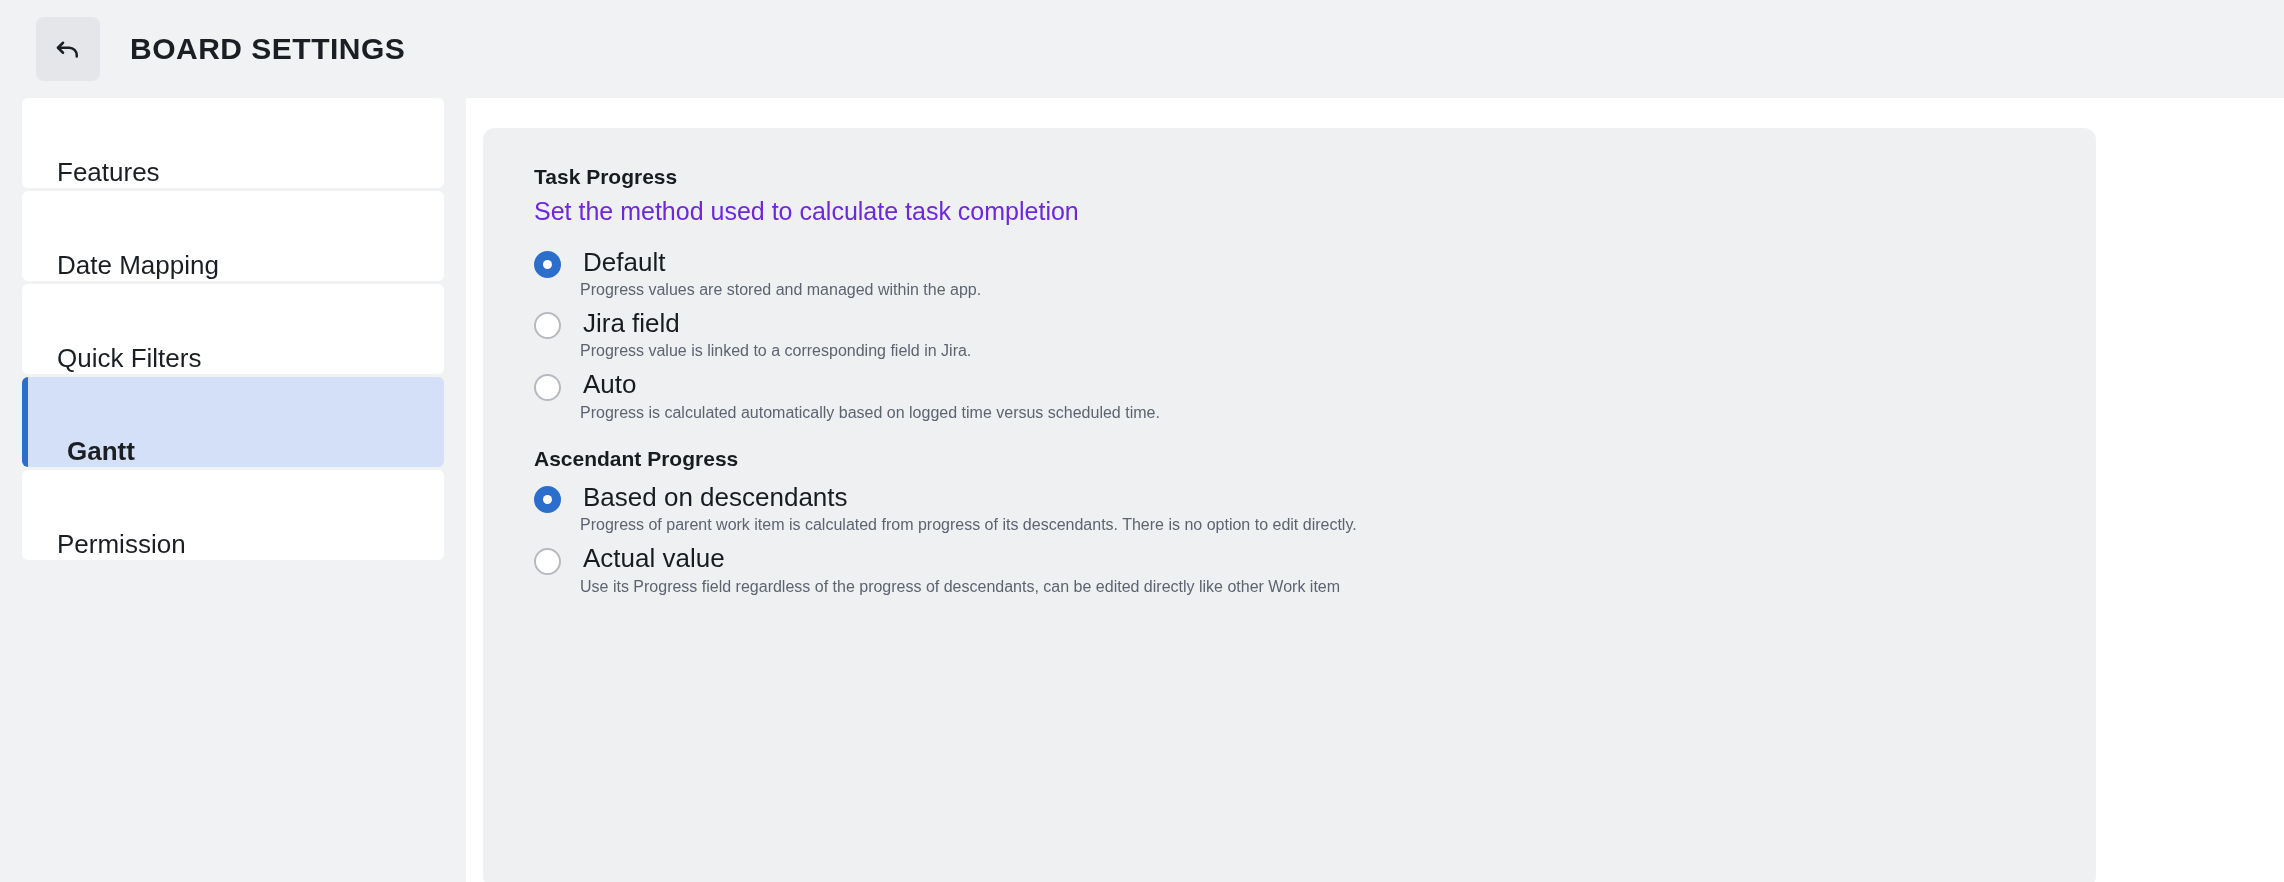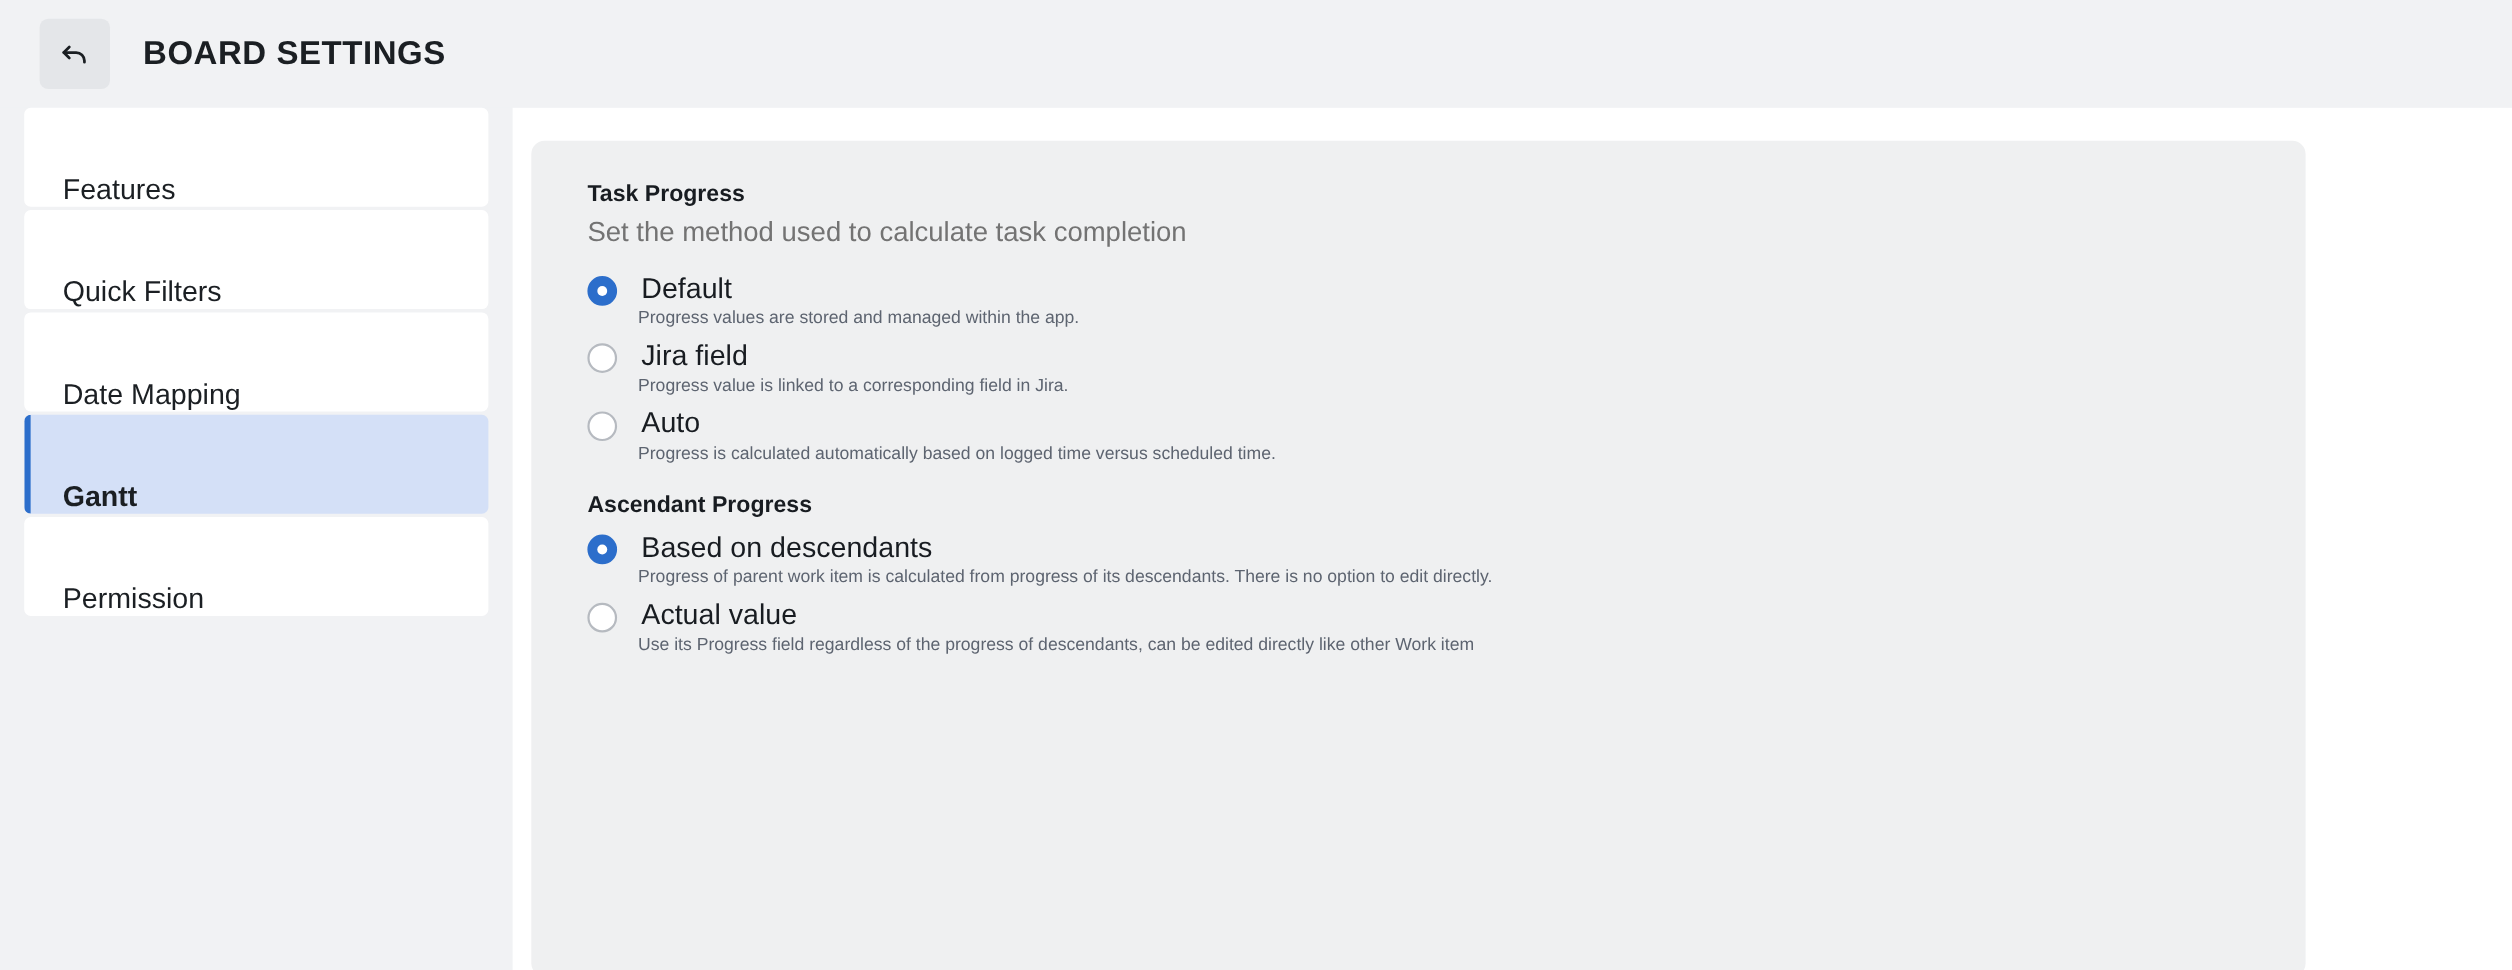--- a/index.html
+++ b/index.html
@@ -74,21 +74,21 @@
     font-size: 26px;
     color: #1B1F23;
     cursor: pointer;
     position: relative;
     flex: 0 0 auto;
   }
   .side-item.active {
     background: #D4E0F7;
     font-weight: bold;
     border-left: 6px solid #2C6ECB;
-    padding-left: 29px;
+    padding-left: 39px;
   }
 
   
   .content-wrap {
     position: absolute;
     left: 466px; top: 98px;
     width: 1818px;
     height: 784px;
     background: #FFFFFF;
     overflow: hidden;
@@ -106,21 +106,21 @@
 
   .section-title {
     font-size: 21px;
     font-weight: bold;
     color: #181C21;
     line-height: 1.2;
     margin-bottom: 6px;
   }
   .section-sub {
     font-size: 25px;
-    color: #737373;
+    color: #6d28d9;
     line-height: 1.3;
     margin-bottom: 18px;
   }
 
   .radio-row {
     display: flex;
     align-items: flex-end;
     gap: 22px;
     margin-top: 6px;
   }
@@ -179,24 +179,24 @@
       </span>
     </button>
     <div class="header-title">BOARD SETTINGS</div>
   </div>
 
   <div class="sidebar">
     <div class="side-item">
       <span>Features</span>
     </div>
     <div class="side-item">
+      <span>Date Mapping</span>
+    </div>
+    <div class="side-item">
       <span>Quick Filters</span>
-    </div>
-    <div class="side-item">
-      <span>Date Mapping</span>
     </div>
     <div class="side-item active">
       <span>Gantt</span>
     </div>
     <div class="side-item">
       <span>Permission</span>
     </div>
   </div>
 
   <div class="content-wrap">

